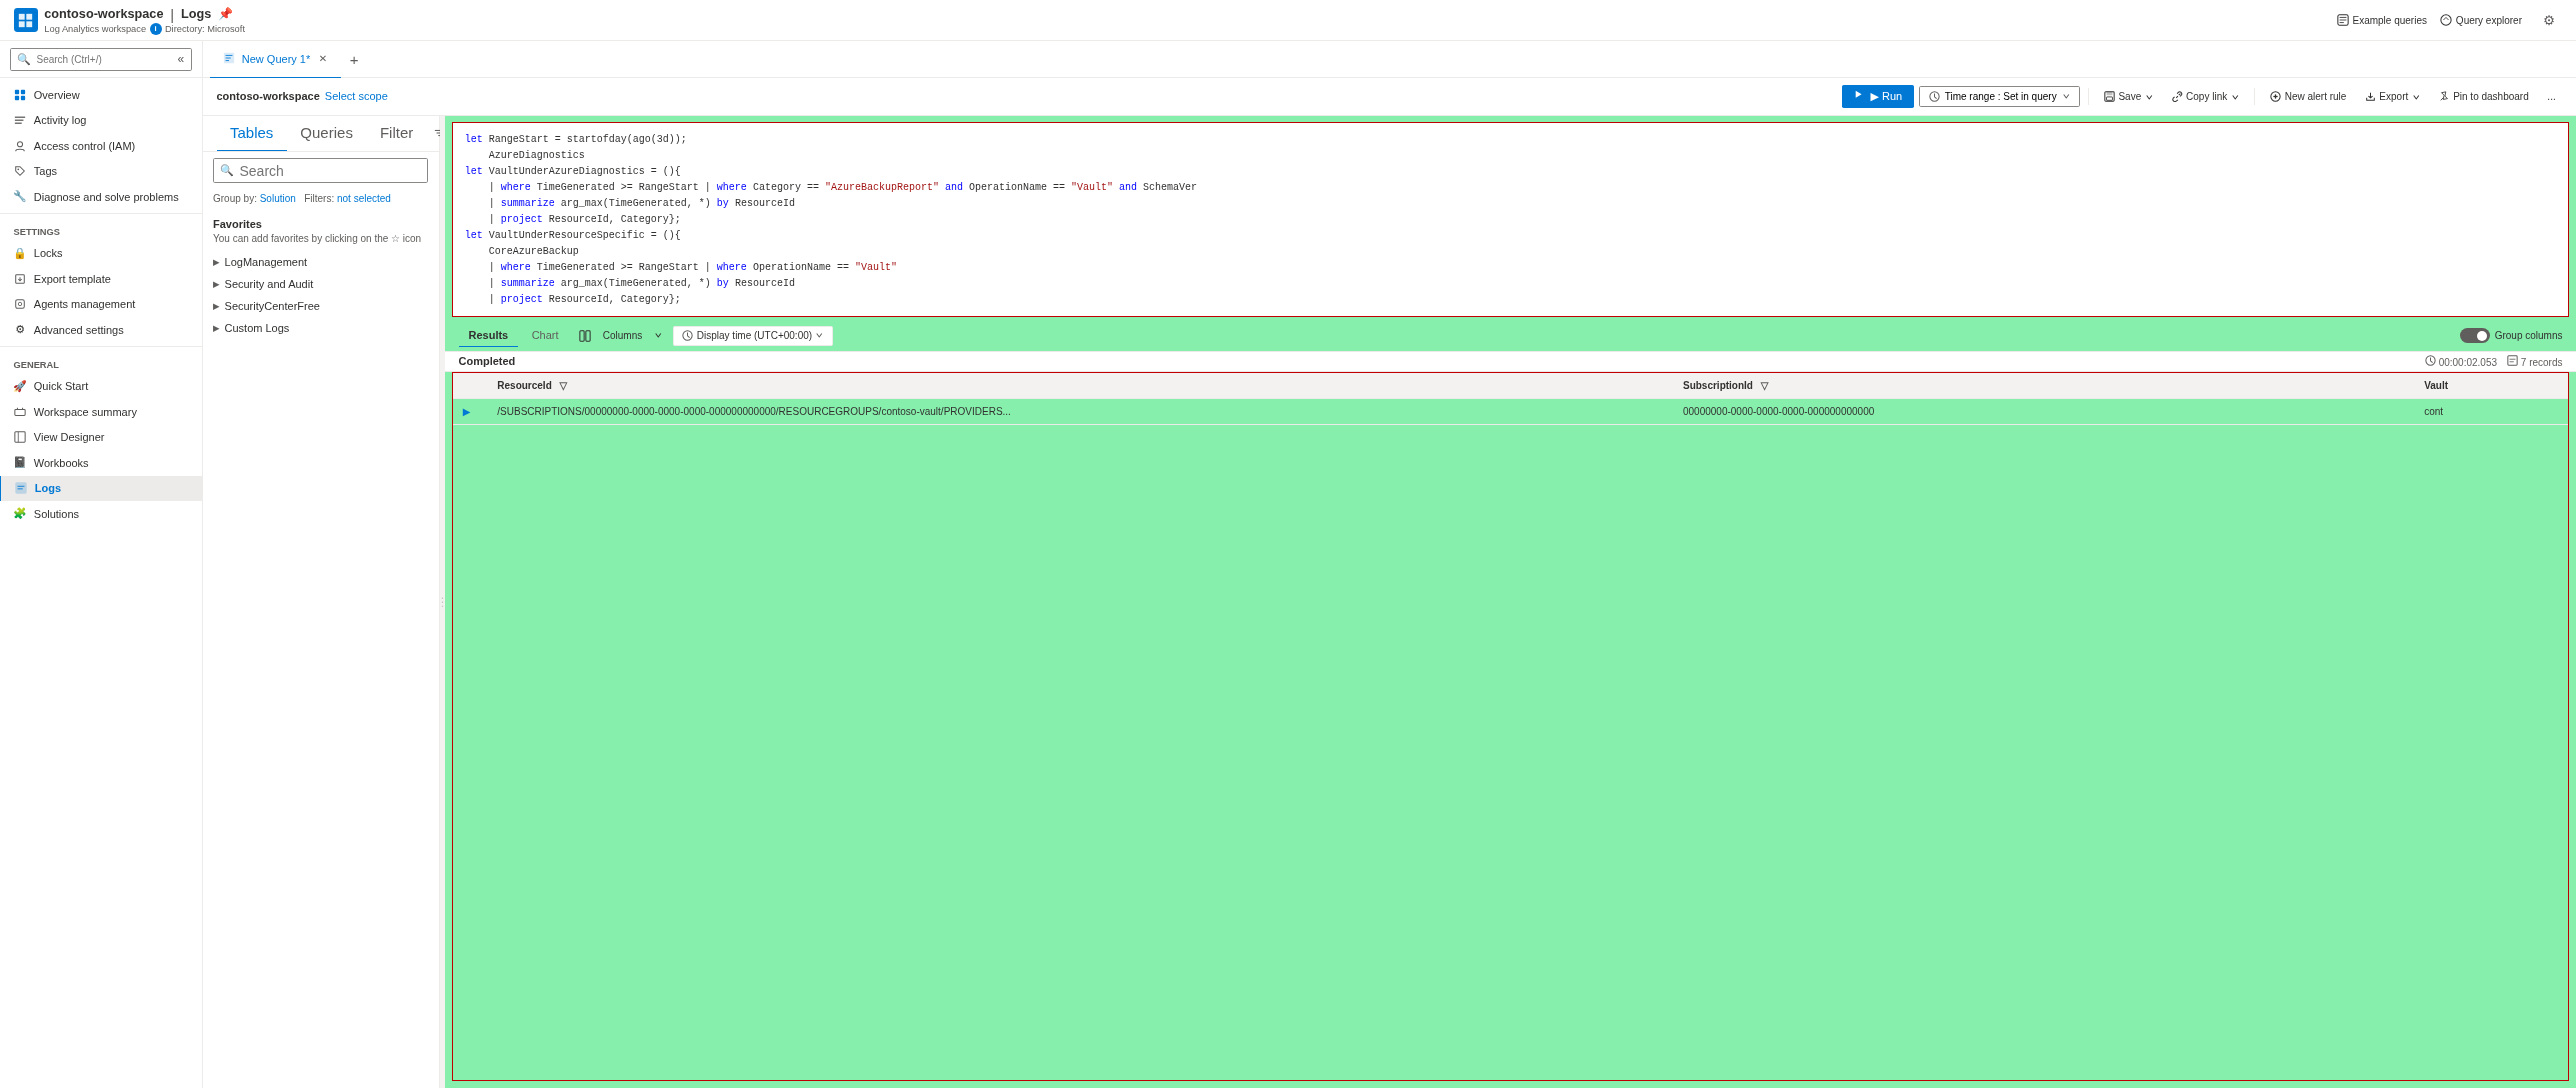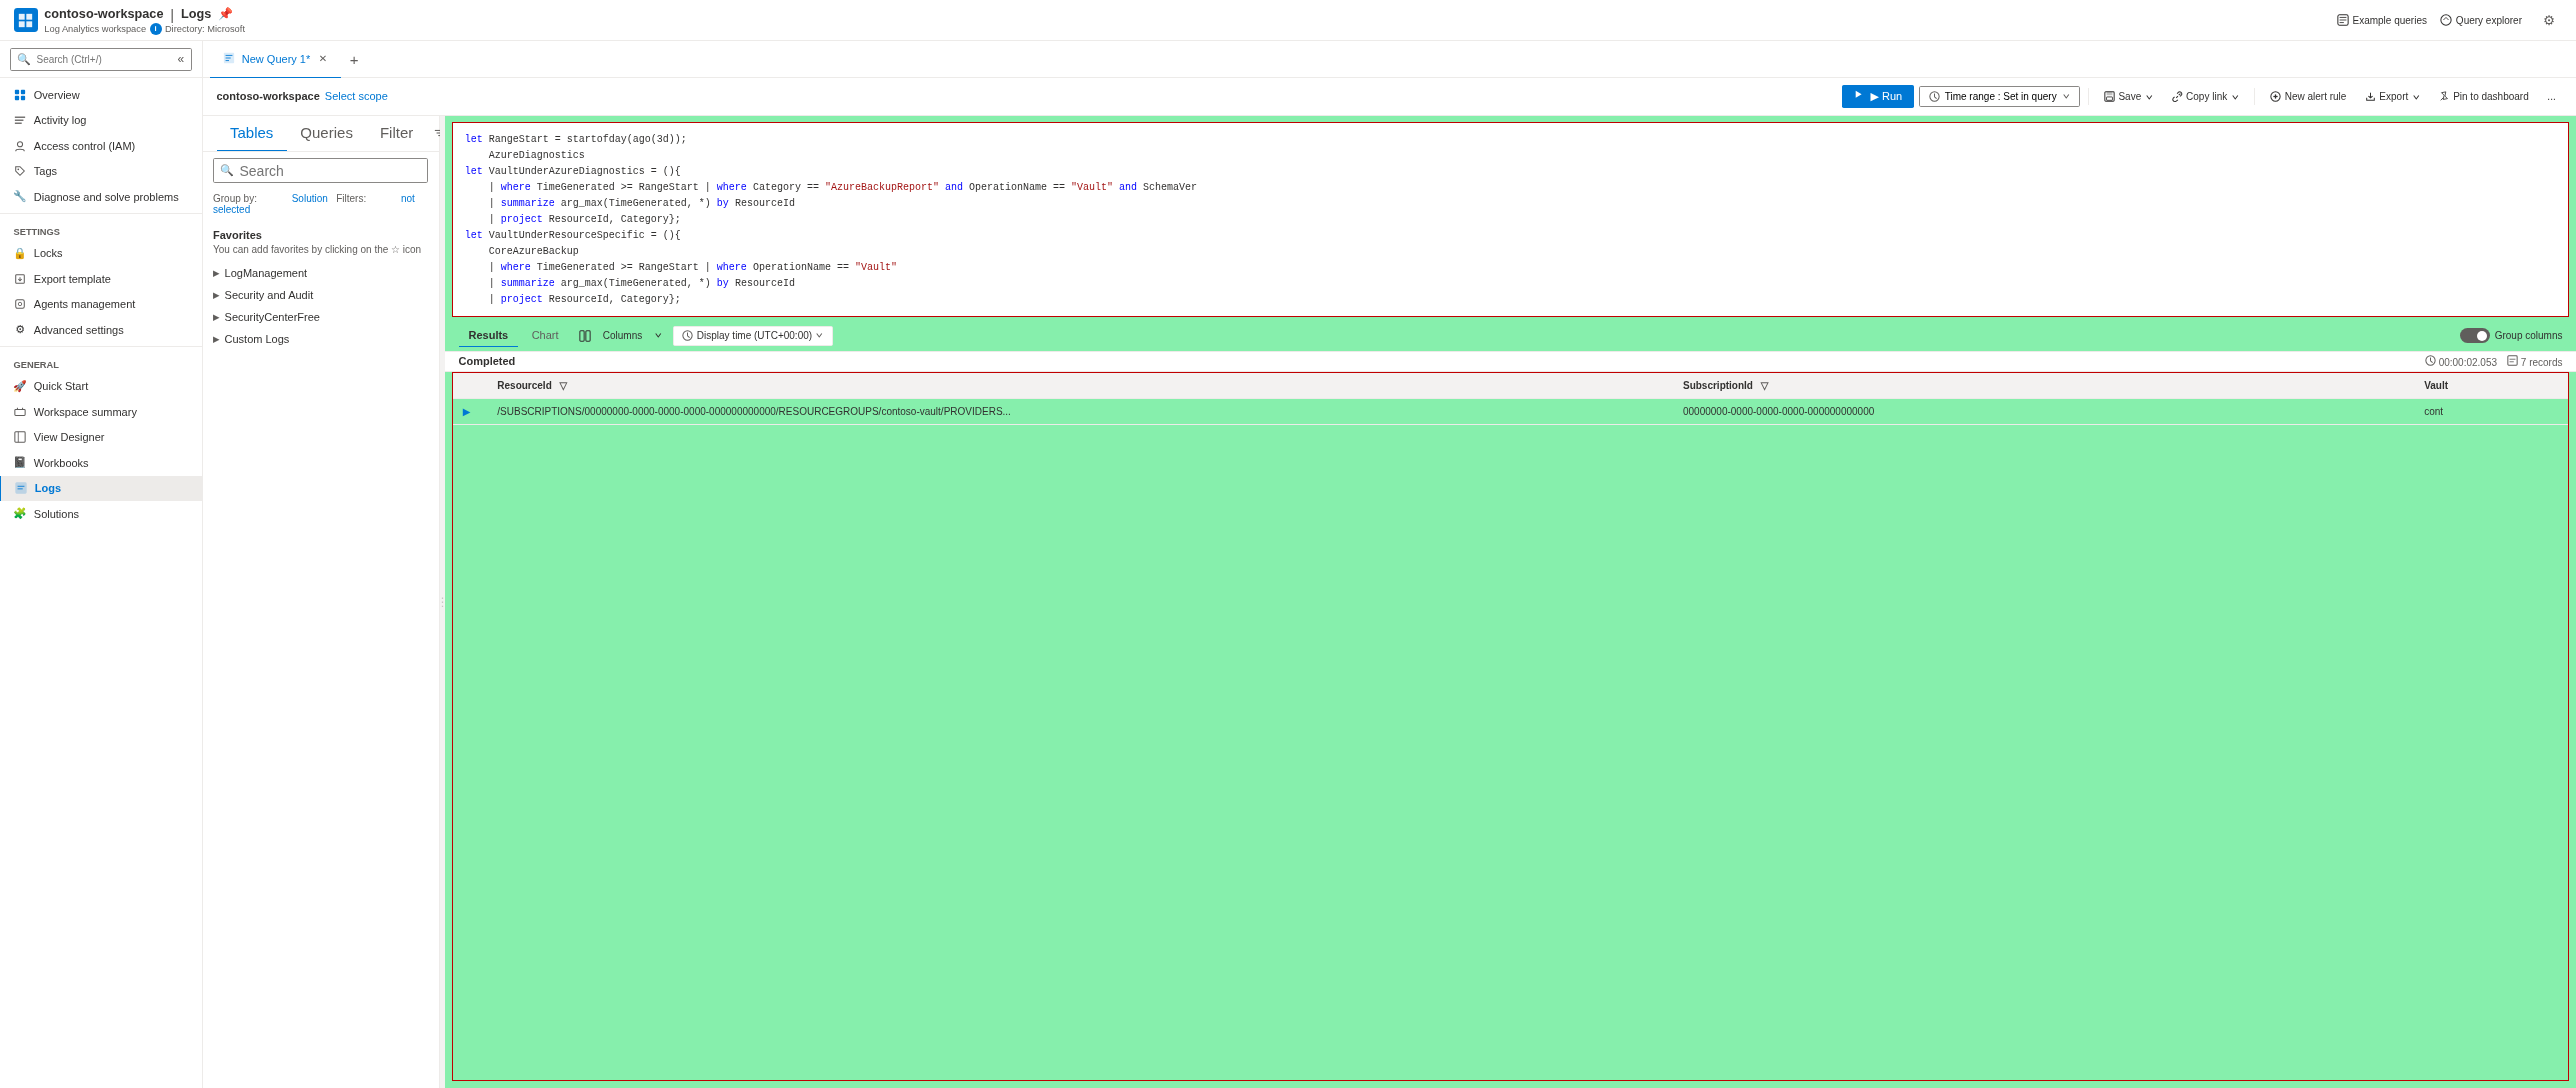--- a/index.html
+++ b/index.html
@@ -189,21 +189,21 @@
       padding: 3.4px 6.8px; gap: 5px; background: #fff; flex: 1;
     }
     .panel-search-box input {
       border: none; outline: none; font-size: 14px; flex: 1;
     }
 
     .group-by-row {
       padding: 3.4px 10px 6.8px;
       font-size: 10px; color: #605e5c;
     }
-    .group-by-row span { color: #0078d4; cursor: pointer; margin-left: 32px; }
+    .group-by-row span { color: #0078d4; cursor: pointer; }
     .group-by-row .not-selected { color: #0078d4; cursor: pointer; }
 
     .favorites-section { padding: 6.8px 10px; }
     .favorites-title { font-size: 11px; font-weight: 700; margin-bottom: 3px; }
     .favorites-desc { font-size: 10px; color: #605e5c; }
 
     .expandable-item {
       display: flex; align-items: center; gap: 5px;
       padding: 5px 10px; cursor: pointer; font-size: 11px;
     }

